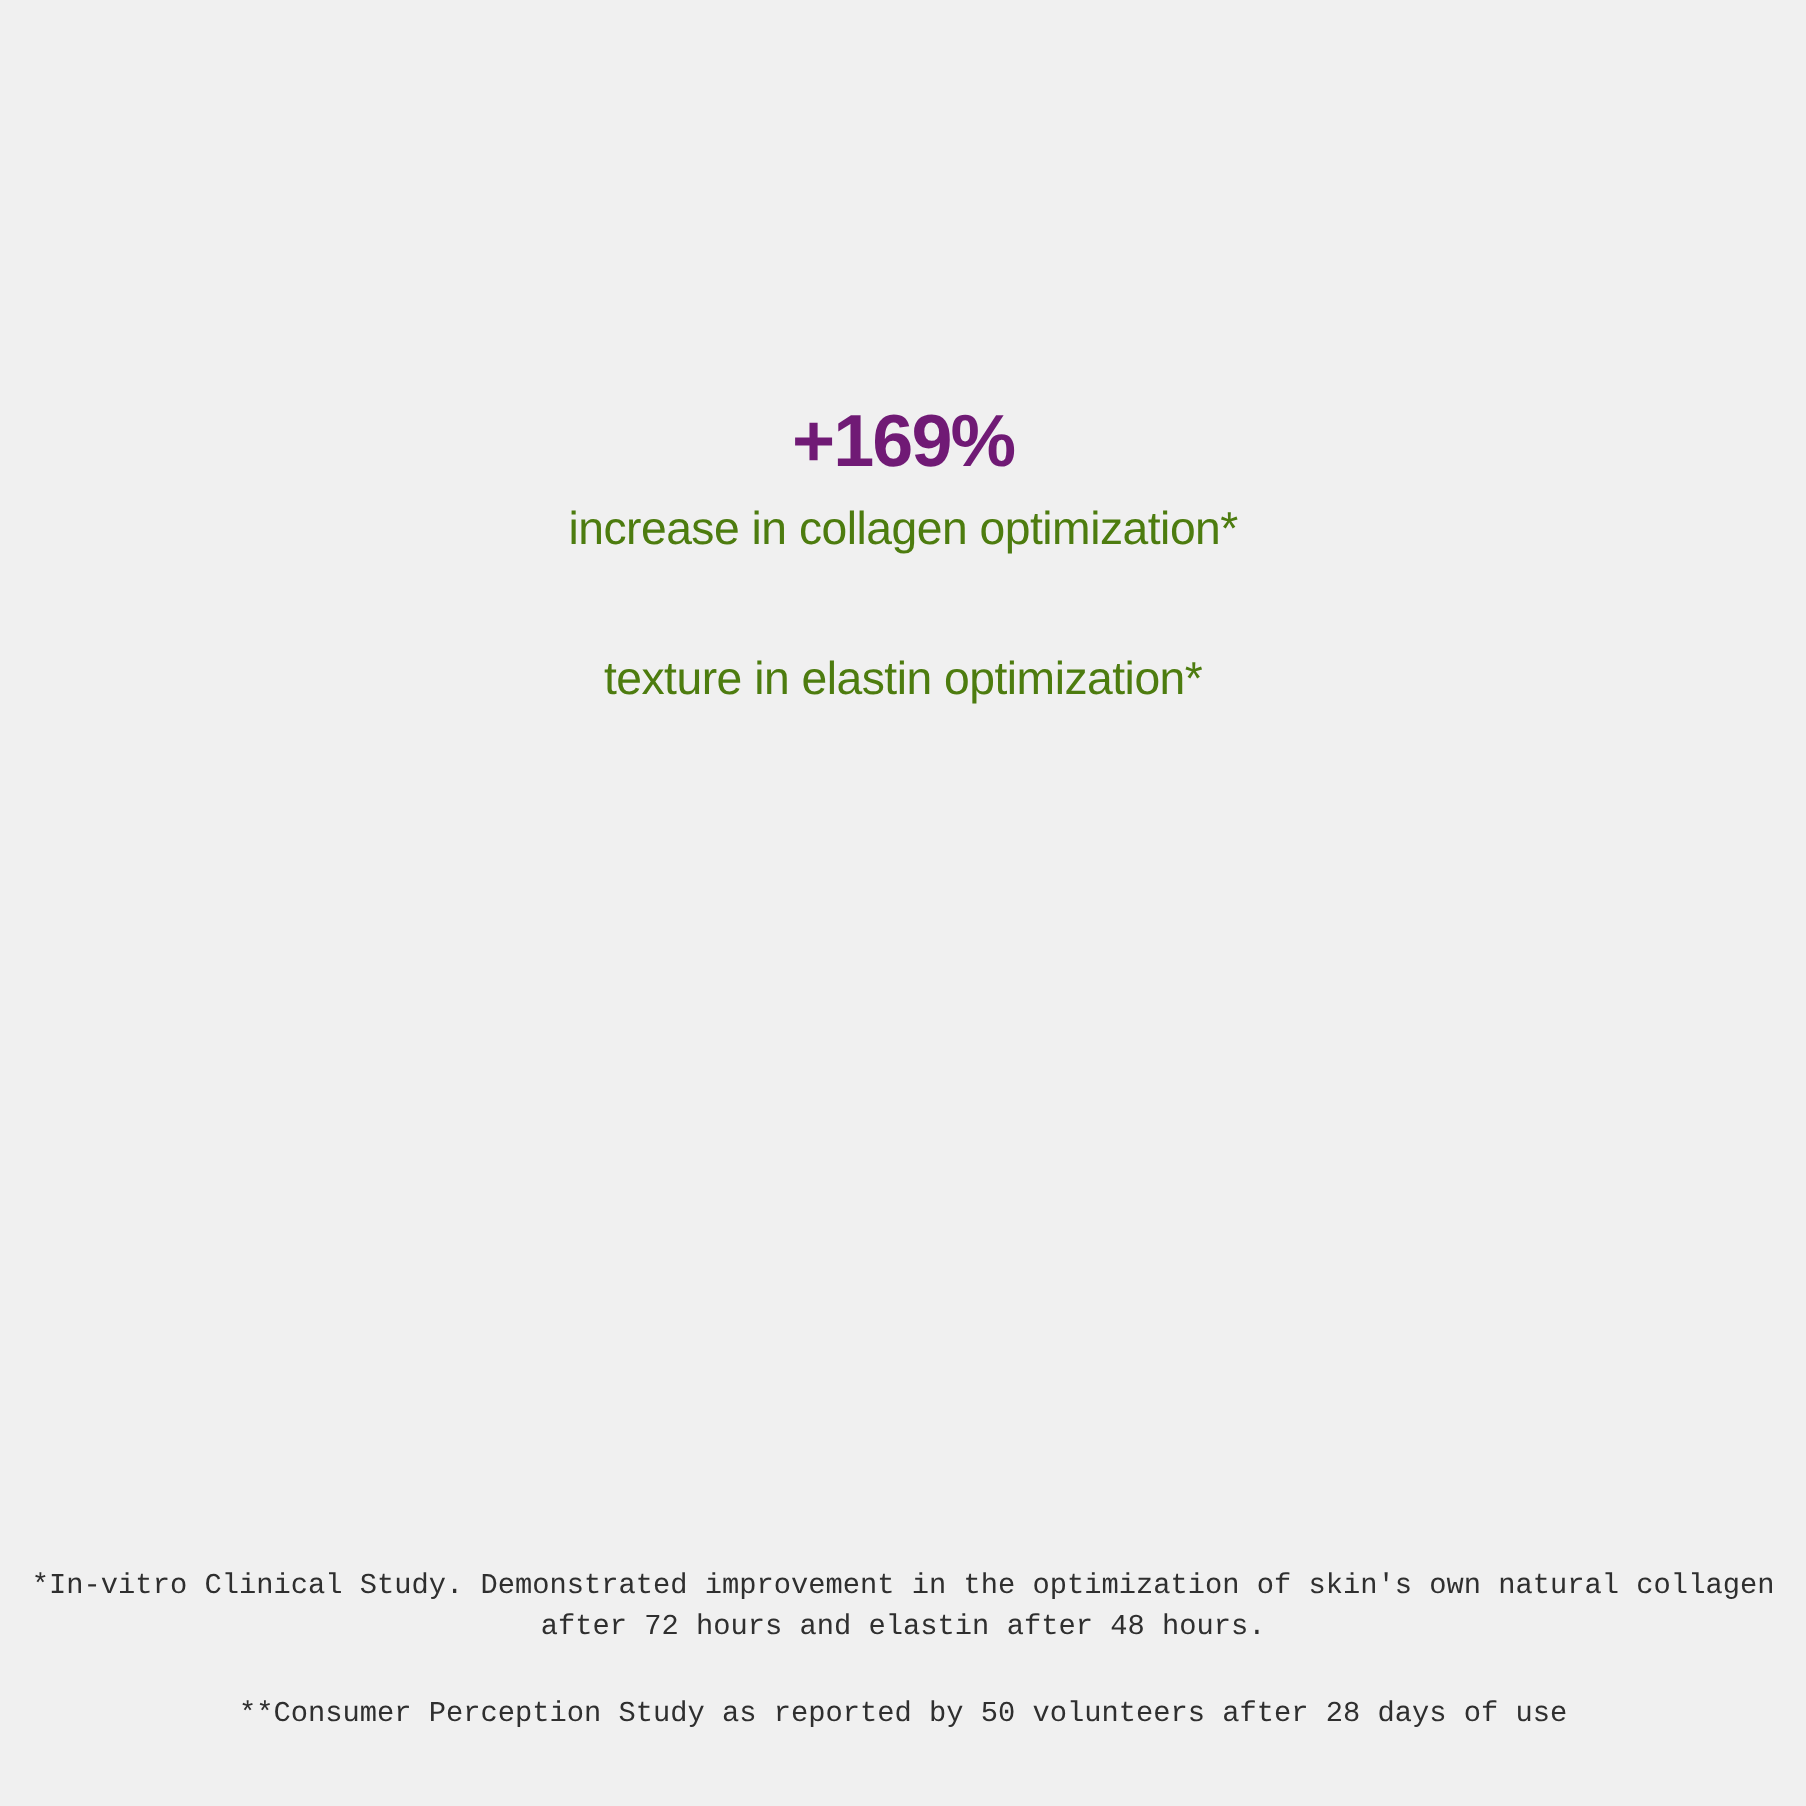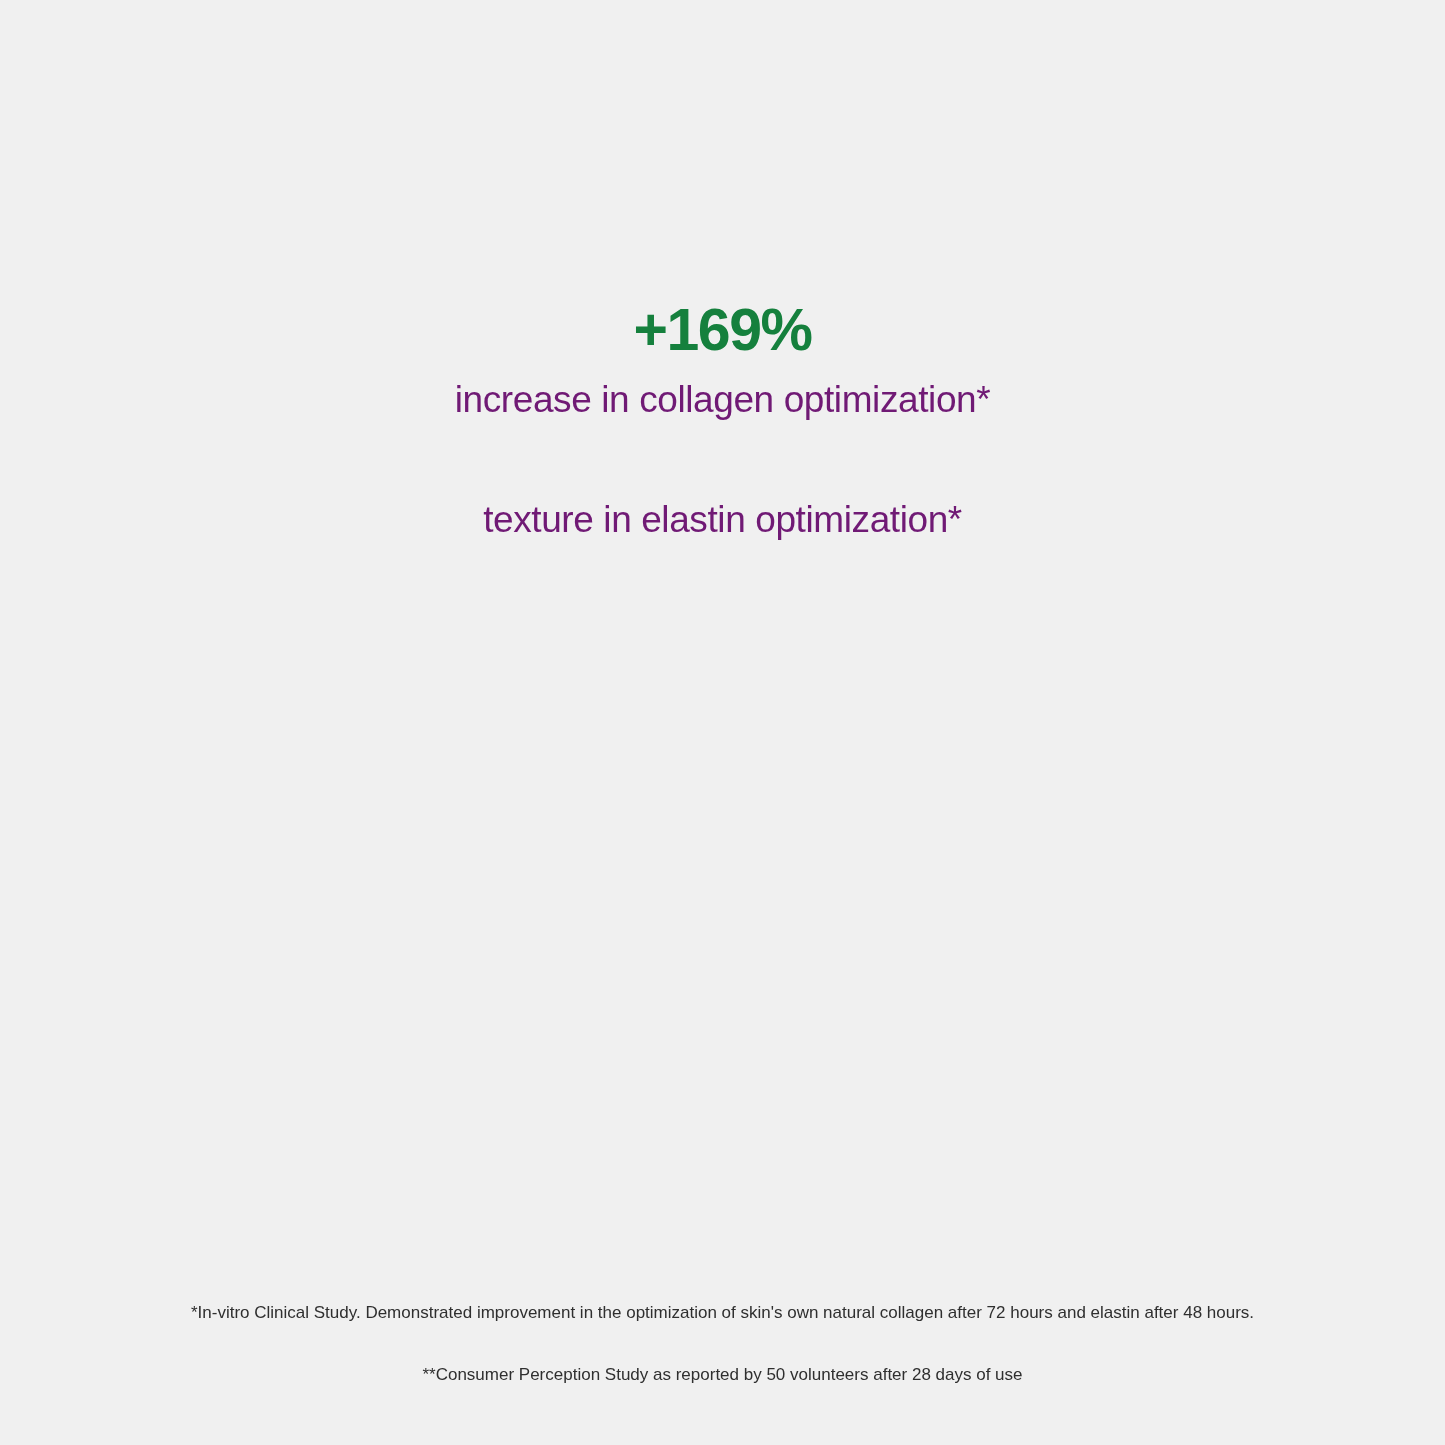--- a/index.html
+++ b/index.html
@@ -36,43 +36,45 @@
     margin-bottom: 76px;
   }
   .stat:last-child {
     margin-bottom: 0;
   }
   .stat-value {
     font-size: 59px;
     font-weight: 700;
     letter-spacing: -1.5px;
     line-height: 1.05;
-    color: #15803d;
+    color: #701a75;
     margin-bottom: 16px;
+    margin-top: 23px;
   }
   .stat-label {
     font-size: 37px;
     font-weight: 400;
     letter-spacing: -0.4px;
     line-height: 1.2;
-    color: #701a75;
+    color: #4d7c0f;
   }
   .footnotes {
     position: absolute;
     left: 0;
     right: 0;
     bottom: 58px;
     text-align: center;
   }
   .footnote {
-    font-size: 17px;
+    font-size: 23px;
     font-weight: 400;
     color: #2f2f2f;
     letter-spacing: 0px;
     line-height: 1.4;
+    font-family: Liberation Mono, monospace;
   }
   .footnote.first {
     margin-bottom: 38px;
   }
 </style>
 </head>
 <body>
 
 <div class="page">
 

